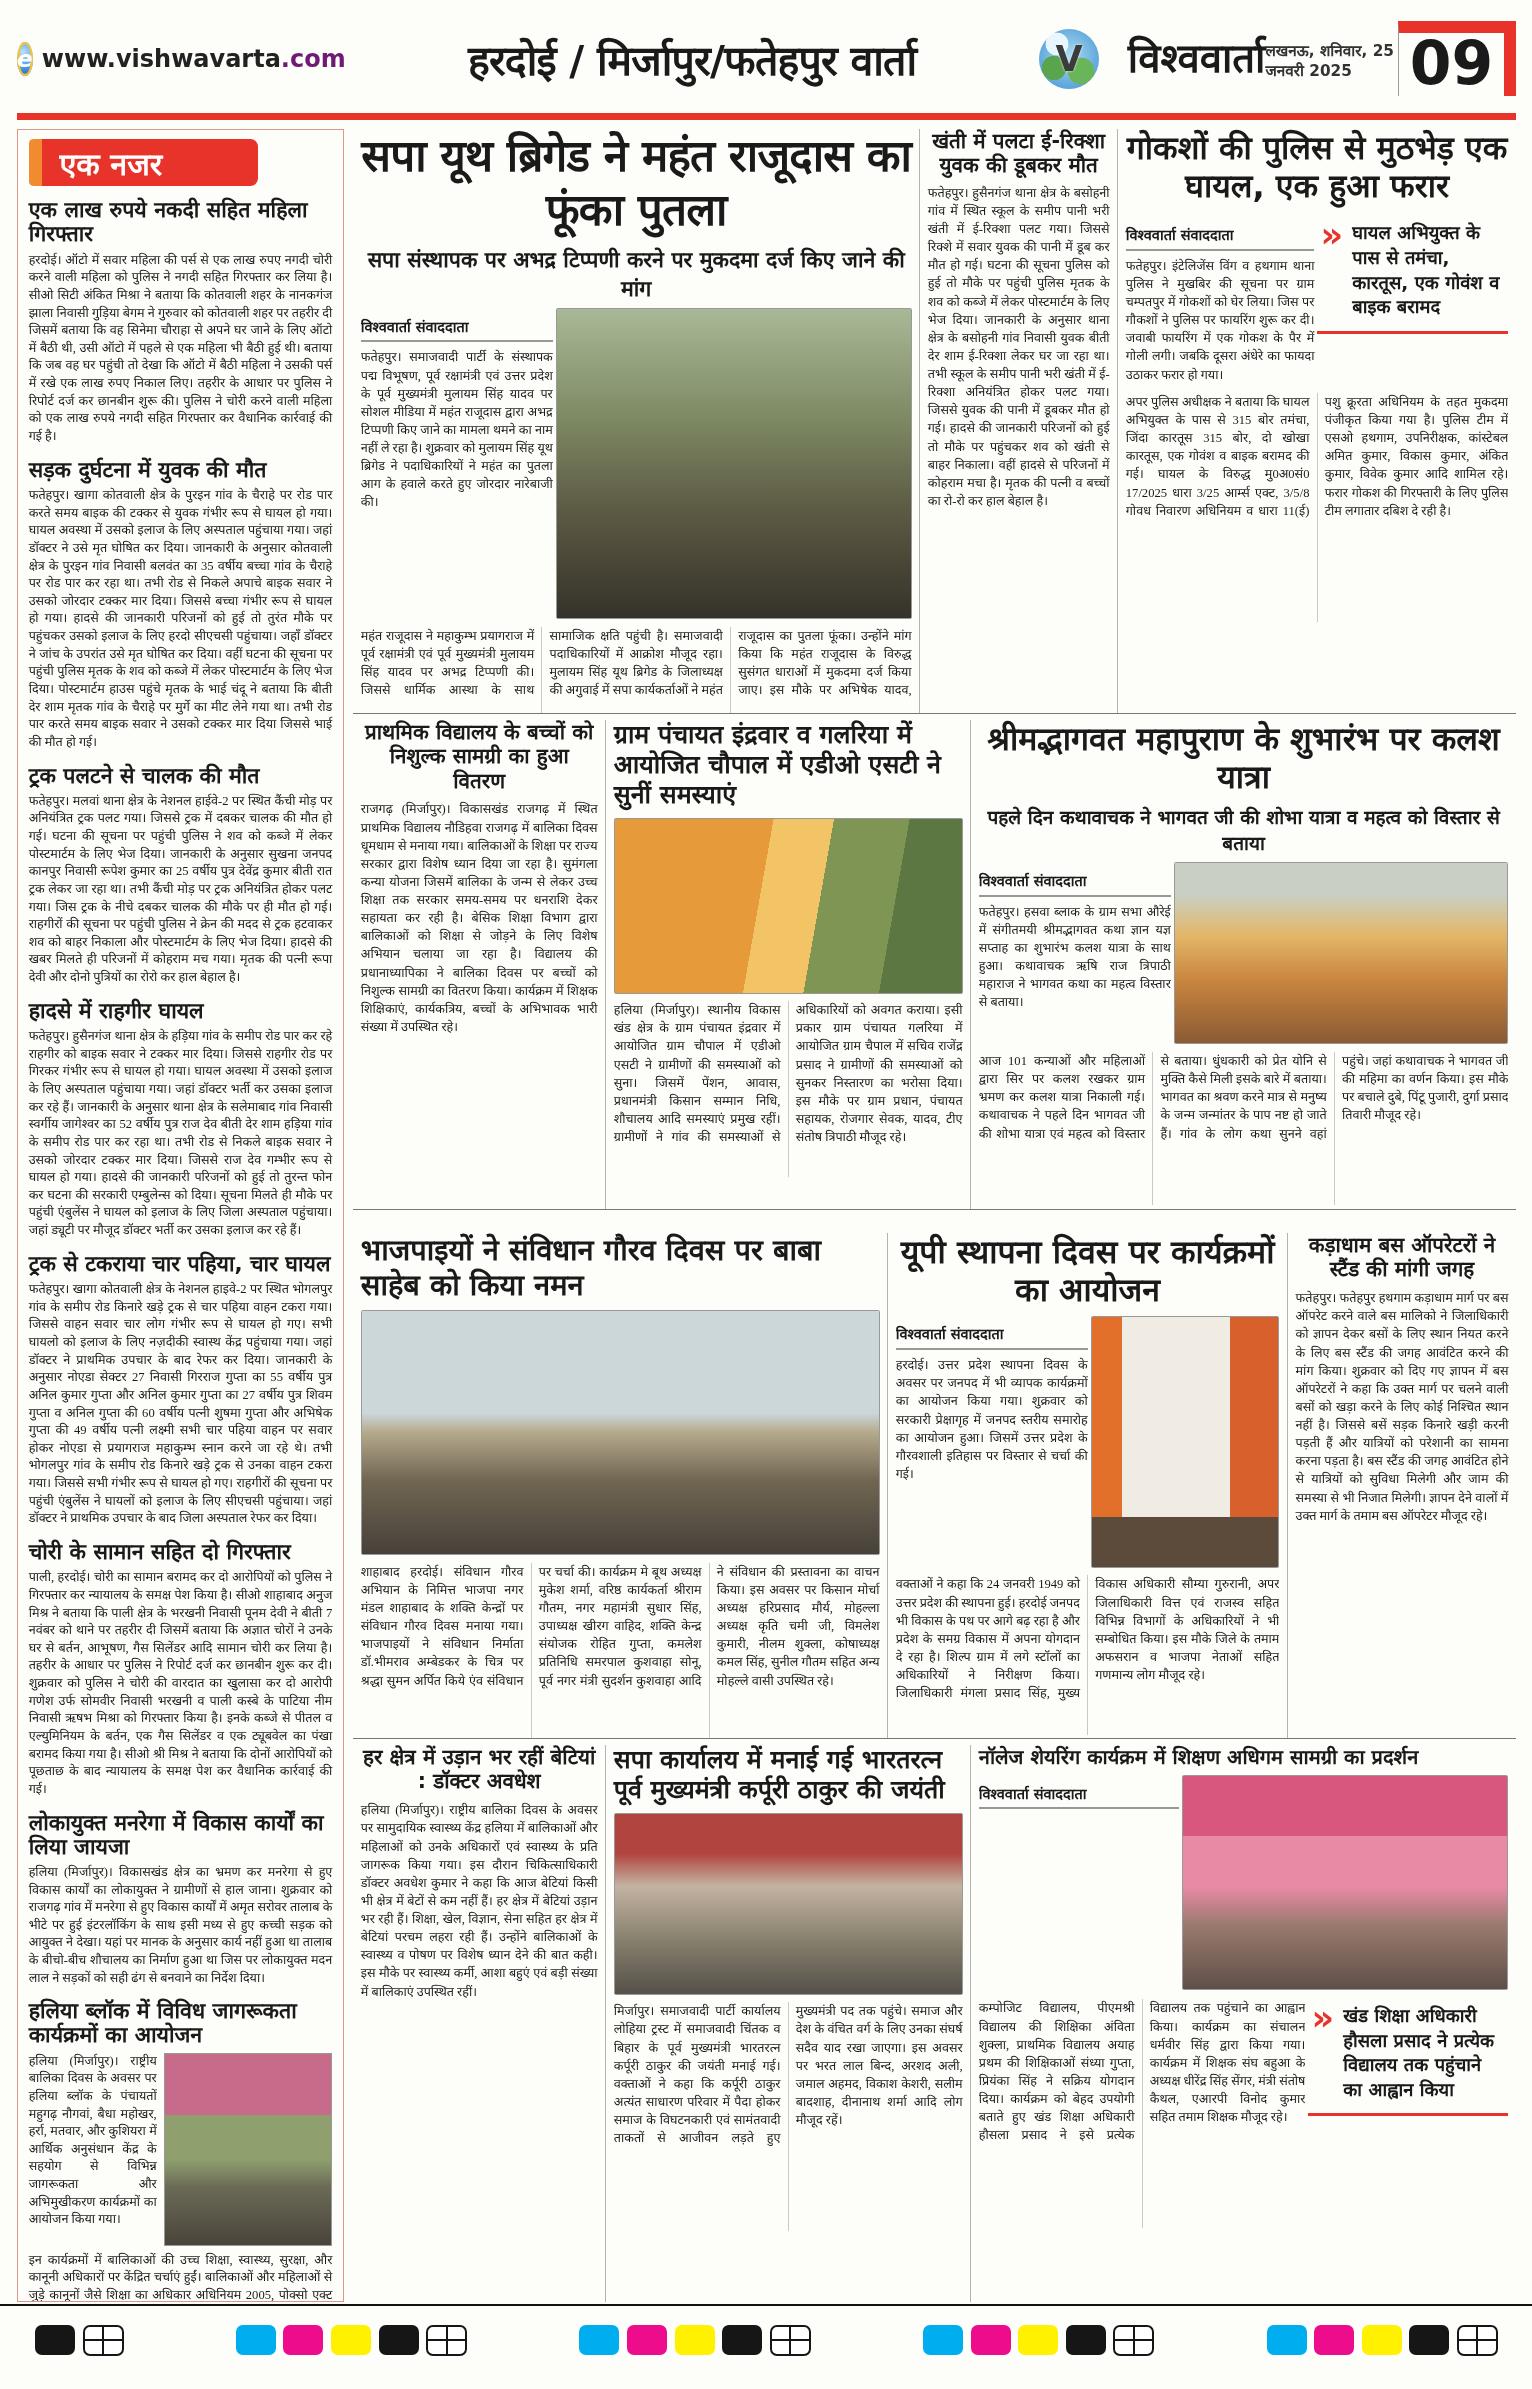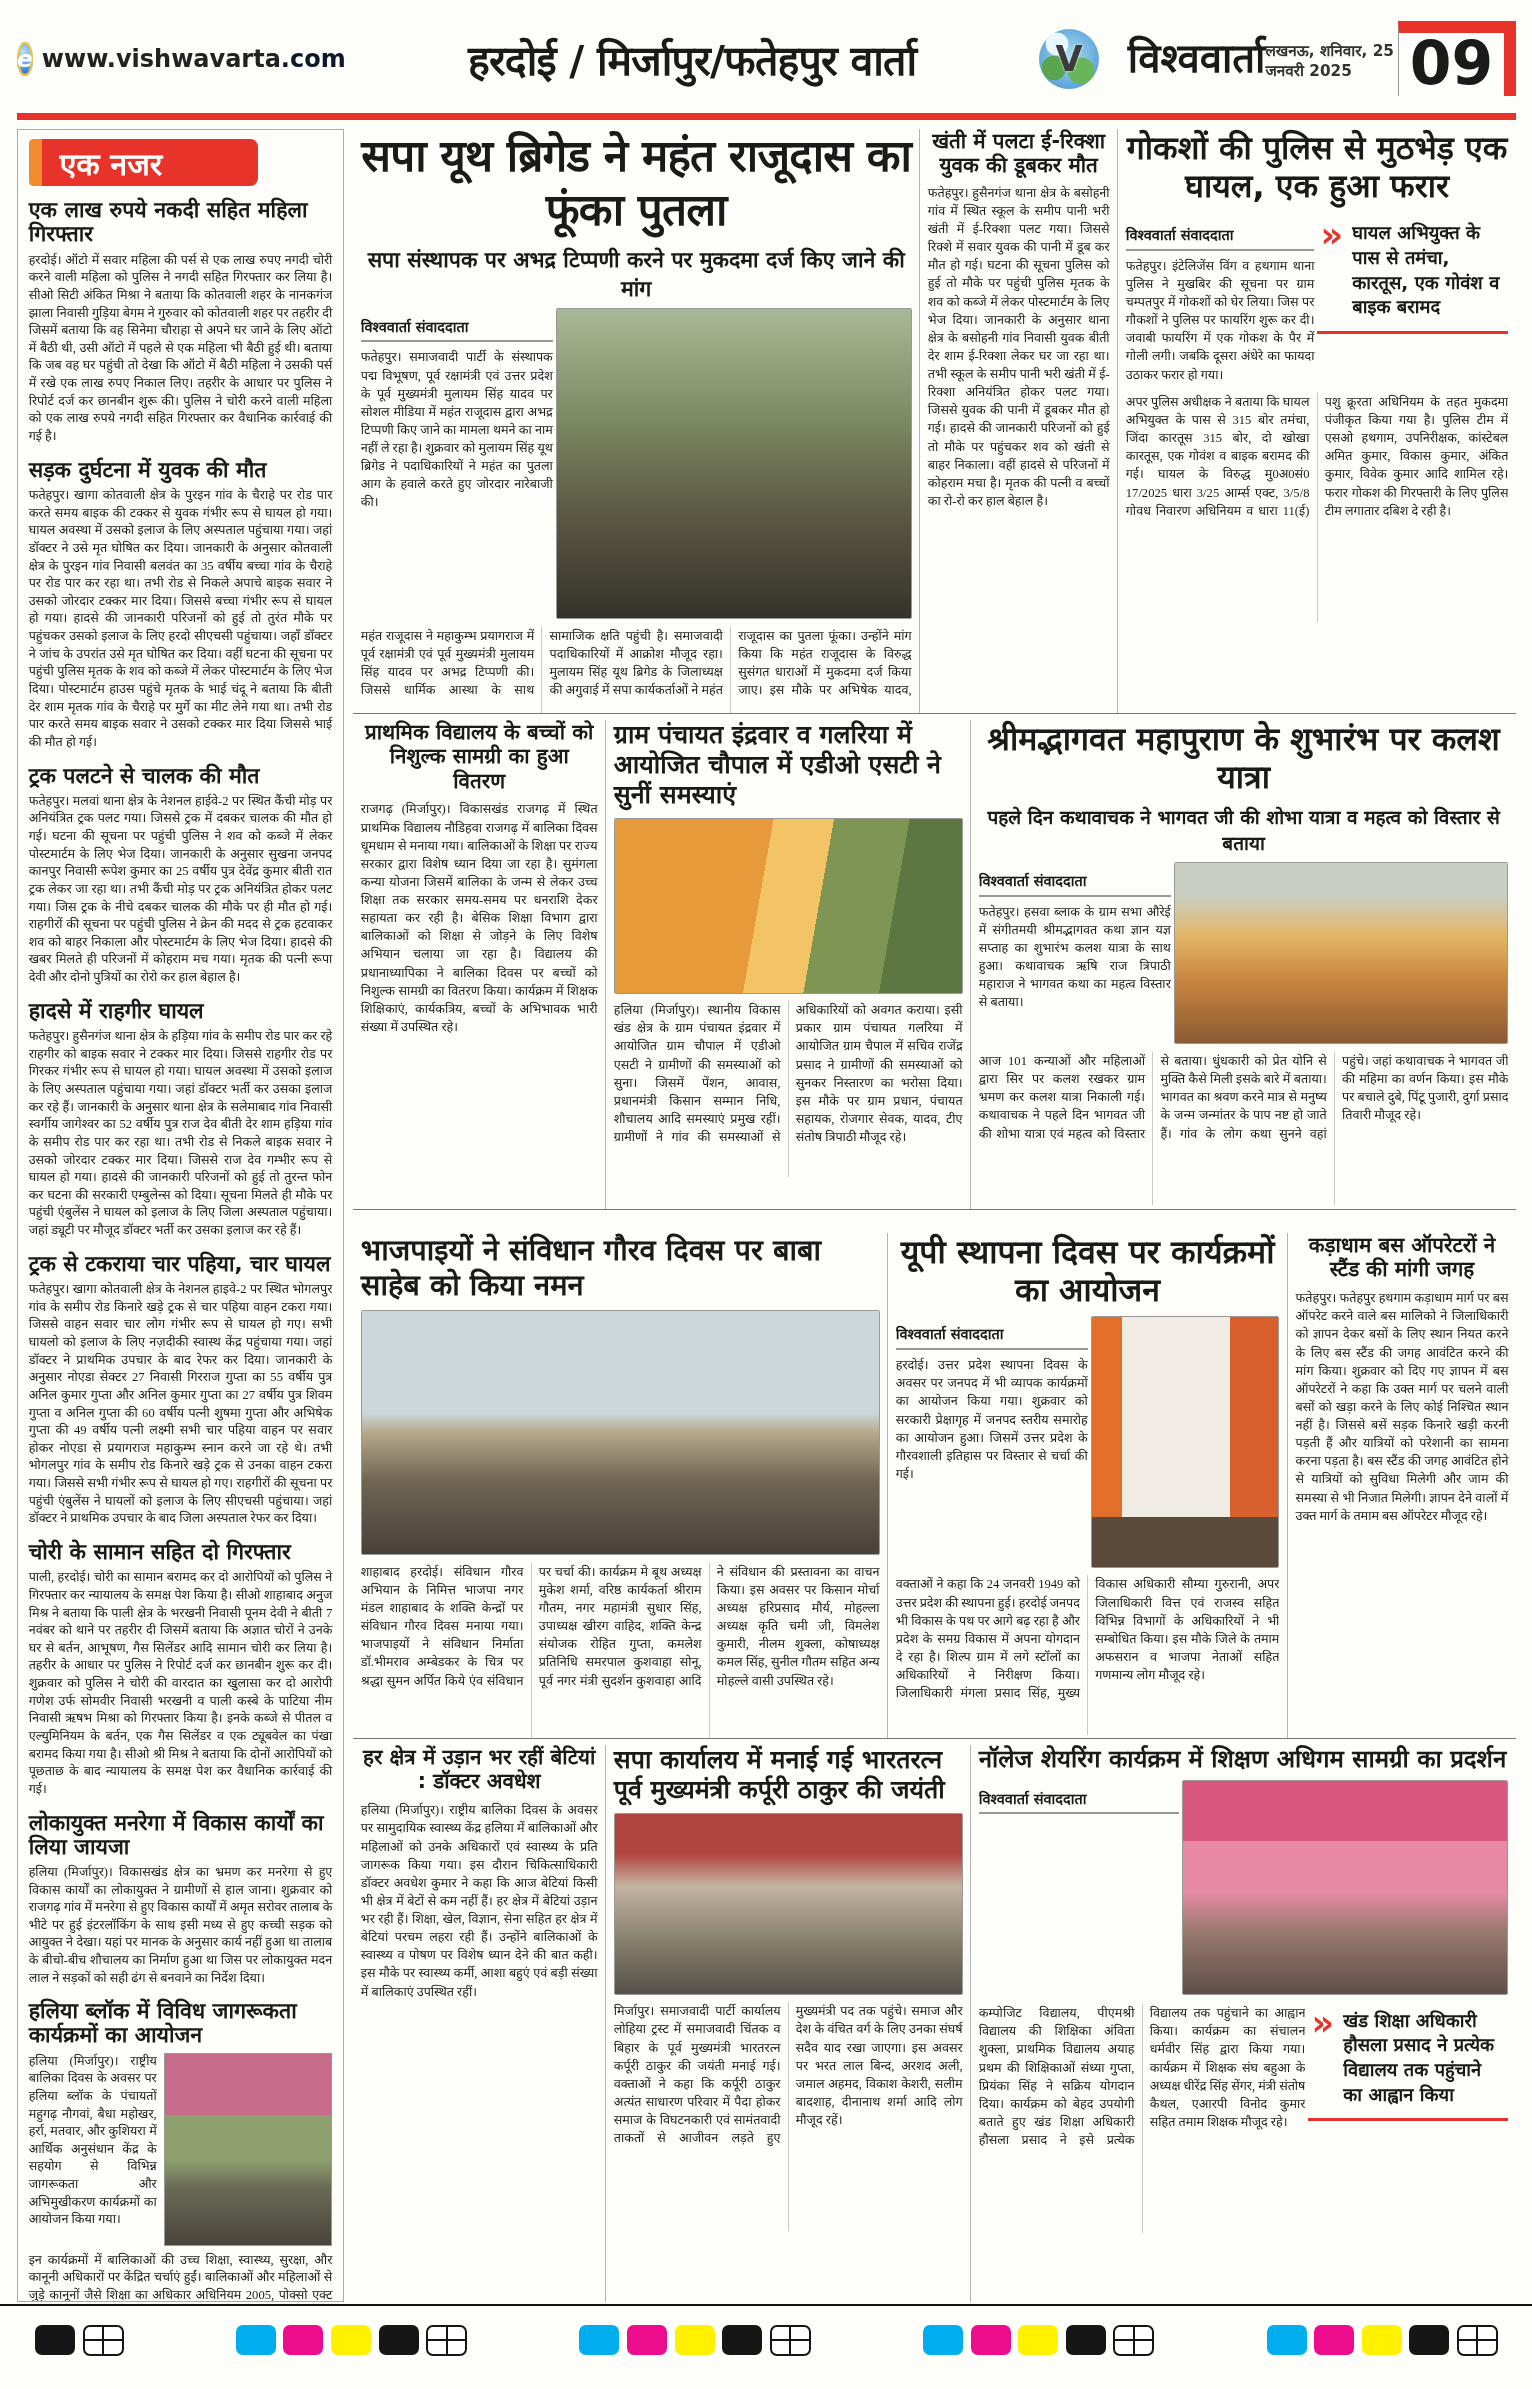--- a/index.html
+++ b/index.html
@@ -5,21 +5,21 @@
   html,body{margin:0;padding:0;background:#9b9b9b;}
   .page{width:1533px;height:2389px;margin:0 auto;background:#fdfdfa;color:#1a1a1a;
         font-family:"Liberation Serif",serif;position:relative;overflow:hidden;box-sizing:border-box;}
   
   .hdr{height:113px;display:flex;align-items:center;padding:4.6px 17px 0 17px;box-sizing:border-box;}
   .site{display:flex;align-items:center;gap:9.2px;width:328px;}
   .e-icon{width:34px;height:34px;border-radius:50%;background:radial-gradient(circle at 35% 30%,#bfe0fb,#4d9df0 55%,#1565c8);
           color:#fff;font:italic bold 23px "DejaVu Sans",sans-serif;display:flex;align-items:center;justify-content:center;
           box-shadow:0 0 0 2.3px #f5c33b inset;}
   .site-url{font:bold 24px "DejaVu Sans",sans-serif;color:#222;}
-  .site-url .tld{color:#0f172a;}
+  .site-url .tld{color:#701a75;}
   .section-title{flex:1;text-align:center;font:bold 41px "DejaVu Sans",sans-serif;letter-spacing:-0.8px;}
   .brand-block{display:flex;align-items:center;gap:10.7px;width:359px;}
   .globe-icon{width:60px;height:60px;border-radius:50%;flex:0 0 auto;
       background:radial-gradient(circle at 30% 25%,#e8f6fd 0 18%,transparent 19%),
                  radial-gradient(circle at 70% 70%,#69b55a 0 22%,transparent 23%),
                  radial-gradient(circle at 25% 65%,#5aa44d 0 20%,transparent 21%),
                  radial-gradient(circle at 50% 45%,#aadcf2,#3f8fd0);
       display:flex;align-items:center;justify-content:center;
       color:#3b3b3b;font:bold 35px "DejaVu Sans",sans-serif;text-shadow:0 0 2.3px #fff;}
   .brand-text{display:flex;flex-direction:row;margin-left:18px;}
@@ -274,21 +274,21 @@
         <div class="col" style="width:365px;flex:0 0 auto;">
           <div class="hl-md">सपा कार्यालय में मनाई गई भारतरत्न पूर्व मुख्यमंत्री कर्पूरी ठाकुर की जयंती</div>
           <div class="photo ph-karpuri" style="height:180px;margin-top:7.6px;"></div>
           <div class="cols2 art-body" style="height:229px;overflow:hidden;margin-top:7.6px;">
             <span>मिर्जापुर। समाजवादी पार्टी कार्यालय लोहिया ट्रस्ट में समाजवादी चिंतक व बिहार के पूर्व मुख्यमंत्री भारतरत्न कर्पूरी ठाकुर की जयंती मनाई गई। वक्ताओं ने कहा कि कर्पूरी ठाकुर अत्यंत साधारण परिवार में पैदा होकर समाज के विघटनकारी एवं सामंतवादी ताकतों से आजीवन लड़ते हुए मुख्यमंत्री पद तक पहुंचे। समाज और देश के वंचित वर्ग के लिए उनका संघर्ष सदैव याद रखा जाएगा।</span>
             <span>इस अवसर पर भरत लाल बिन्द, अरशद अली, जमाल अहमद, विकाश केशरी, सलीम बादशाह, दीनानाथ शर्मा आदि लोग मौजूद रहें।</span>
           </div>
         </div>
 
         <div class="col" style="flex:1;">
-          <div class="hl-md" style="font-size:24px">नॉलेज शेयरिंग कार्यक्रम में शिक्षण अधिगम सामग्री का प्रदर्शन</div>
+          <div class="hl-md" style="font-size:20px">नॉलेज शेयरिंग कार्यक्रम में शिक्षण अधिगम सामग्री का प्रदर्शन</div>
           <div class="split" style="height:215px;">
             <div class="lead-col" style="flex:0 0 200px;">
               <div class="byline">विश्ववार्ता संवाददाता</div>
             </div>
             <div class="photo ph-knowledge"></div>
           </div>
           <div class="split" style="margin-top:9.2px;">
             <div class="cols2 art-body" style="flex:1;height:229px;overflow:hidden;">
               <span>कम्पोजिट विद्यालय, पीएमश्री विद्यालय की शिक्षिका अंविता शुक्ला, प्राथमिक विद्यालय अयाह प्रथम की शिक्षिकाओं संध्या गुप्ता, प्रियंका सिंह ने सक्रिय योगदान दिया। कार्यक्रम को बेहद उपयोगी बताते हुए खंड शिक्षा अधिकारी हौसला प्रसाद ने इसे प्रत्येक विद्यालय तक पहुंचाने का आह्वान किया।</span>
               <span>कार्यक्रम का संचालन धर्मवीर सिंह द्वारा किया गया। कार्यक्रम में शिक्षक संघ बहुआ के अध्यक्ष धीरेंद्र सिंह सेंगर, मंत्री संतोष कैथल, एआरपी विनोद कुमार सहित तमाम शिक्षक मौजूद रहे।</span>

